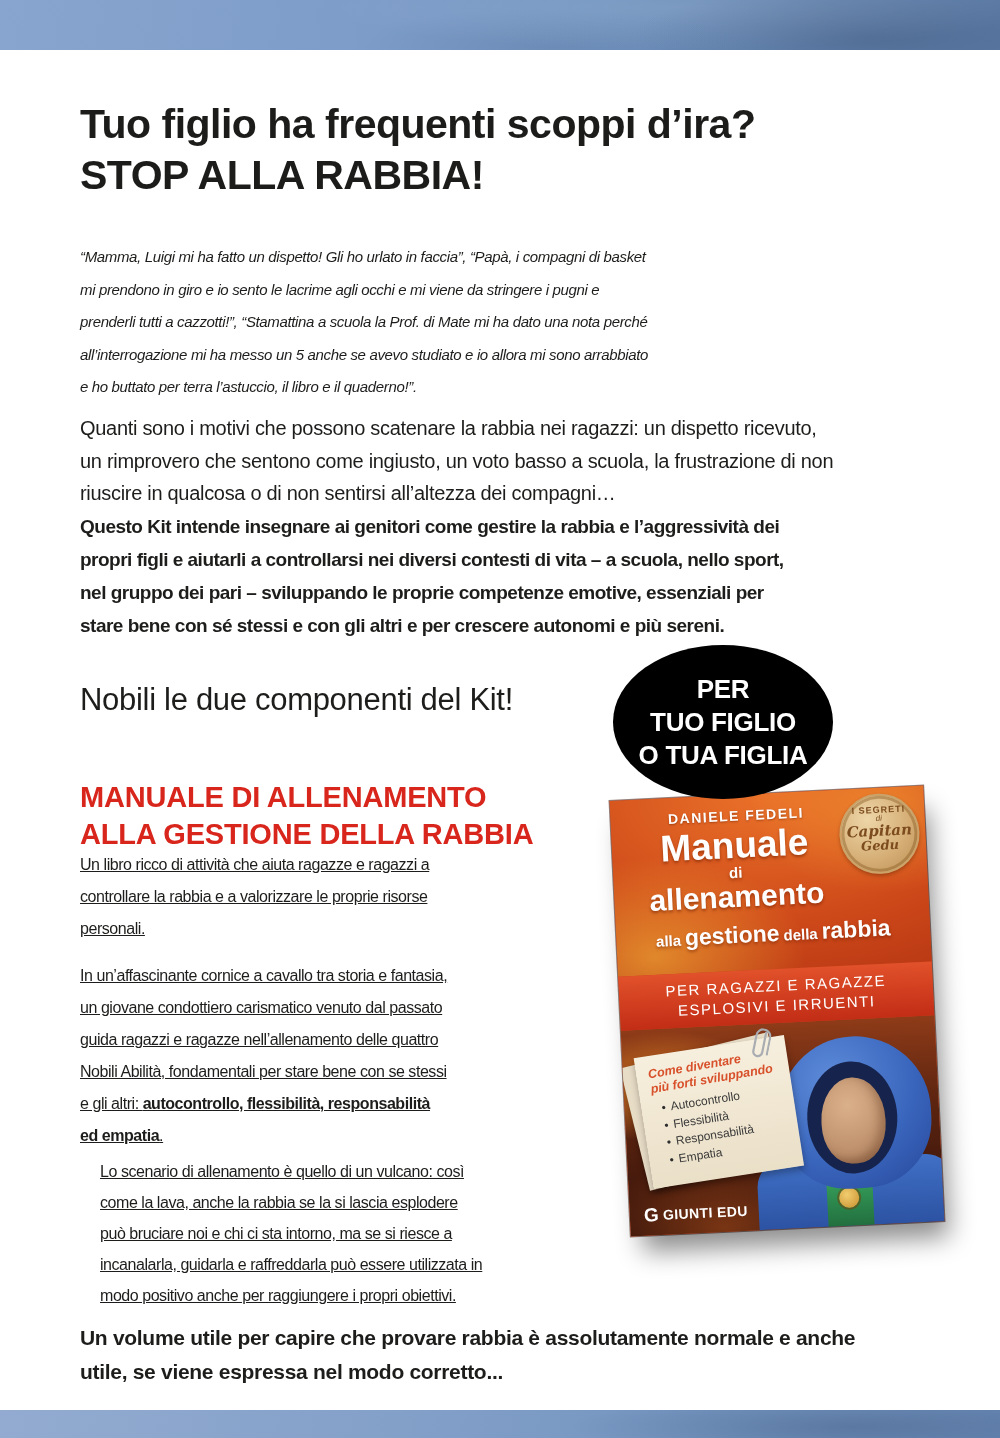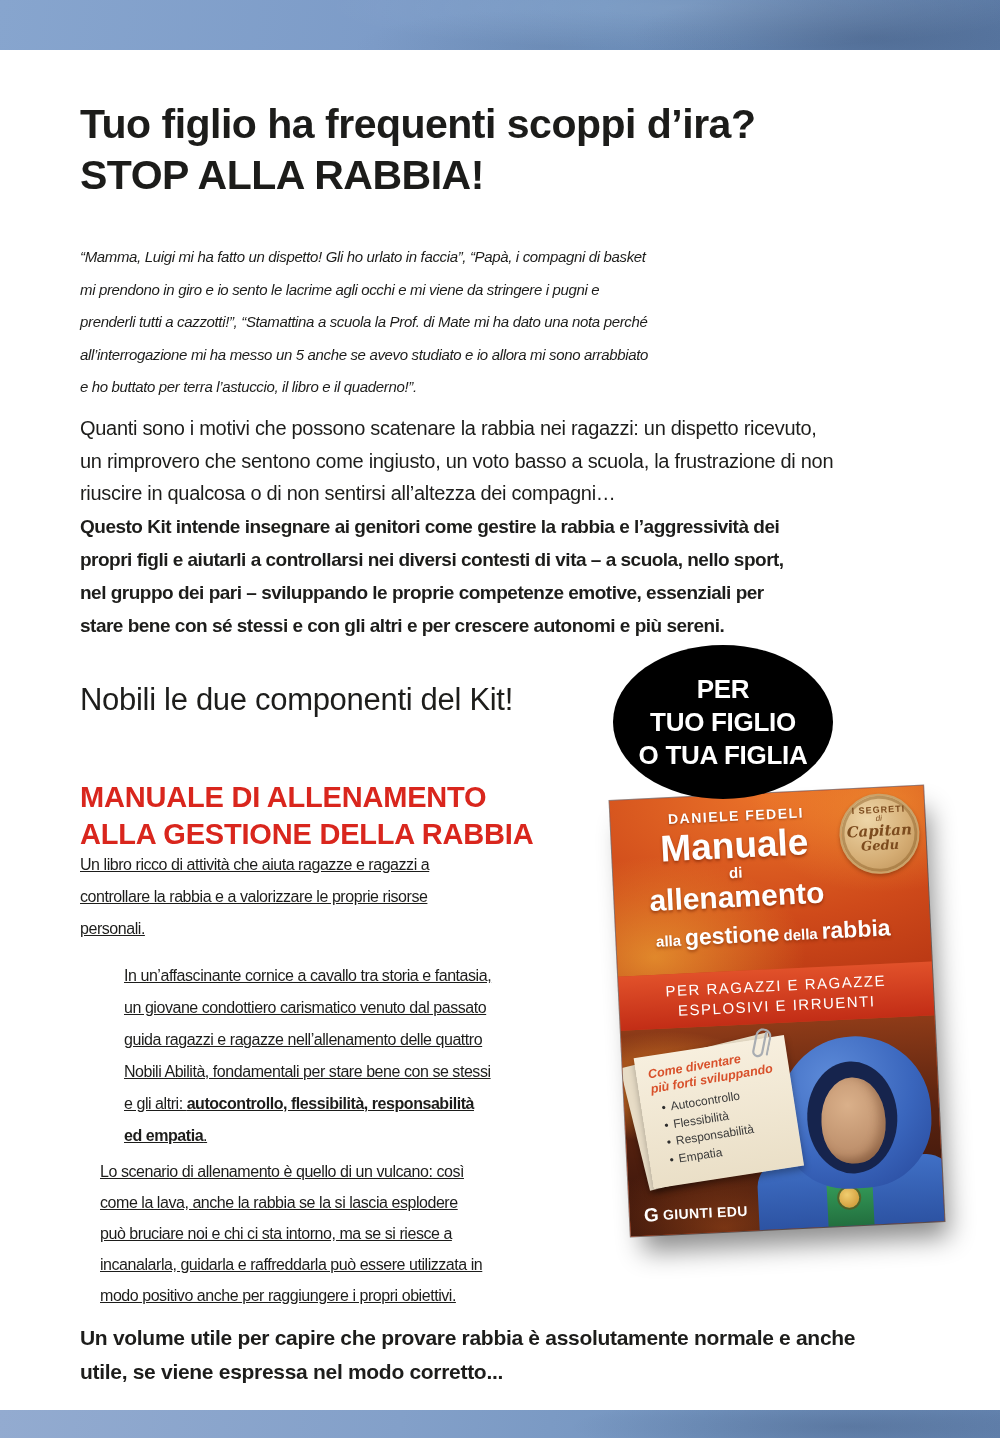--- a/index.html
+++ b/index.html
@@ -24,21 +24,21 @@
   
   .abs{position:absolute;left:80px;white-space:pre-line;}
   .page-title{top:72px;font-size:41px;font-weight:700;line-height:51px;letter-spacing:-0.5px;color:#1c1c1a;}
   .intro-quote{top:226px;width:870px;font-style:italic;font-size:15px;line-height:32.5px;letter-spacing:-0.35px;}
   .intro-text{top:392px;width:870px;font-size:20px;line-height:32.5px;letter-spacing:-0.3px;}
   .intro-bold{top:491px;width:880px;font-size:19px;font-weight:700;line-height:33px;letter-spacing:-0.5px;}
   .section-heading{top:656px;font-size:31px;font-weight:400;letter-spacing:-0.3px;}
   .product-heading{top:750px;font-size:29px;font-weight:700;line-height:37px;color:#d9261d;letter-spacing:-0.2px;}
   .colp{width:550px;font-size:16px;line-height:32px;letter-spacing:-0.45px;text-decoration:underline;}
   .p1{top:833px;}
-  .p2{top:944px;margin-left:44px;}
+  .p2{top:944px;}
   .p3{top:1140px;line-height:31px;margin-left:20px;}
   .closing-bold{top:1300px;width:890px;font-size:21px;font-weight:700;line-height:34px;letter-spacing:-0.3px;}
   .inline-bold{font-weight:700;}
 
   
   .badge{position:absolute;left:613px;top:645px;width:220px;height:154px;border-radius:50%;
     background:#000000;color:#fff;font-weight:700;font-size:26px;line-height:33px;text-align:center;
     display:flex;align-items:center;justify-content:center;white-space:pre-line;z-index:6;letter-spacing:-0.3px;}
 
   

